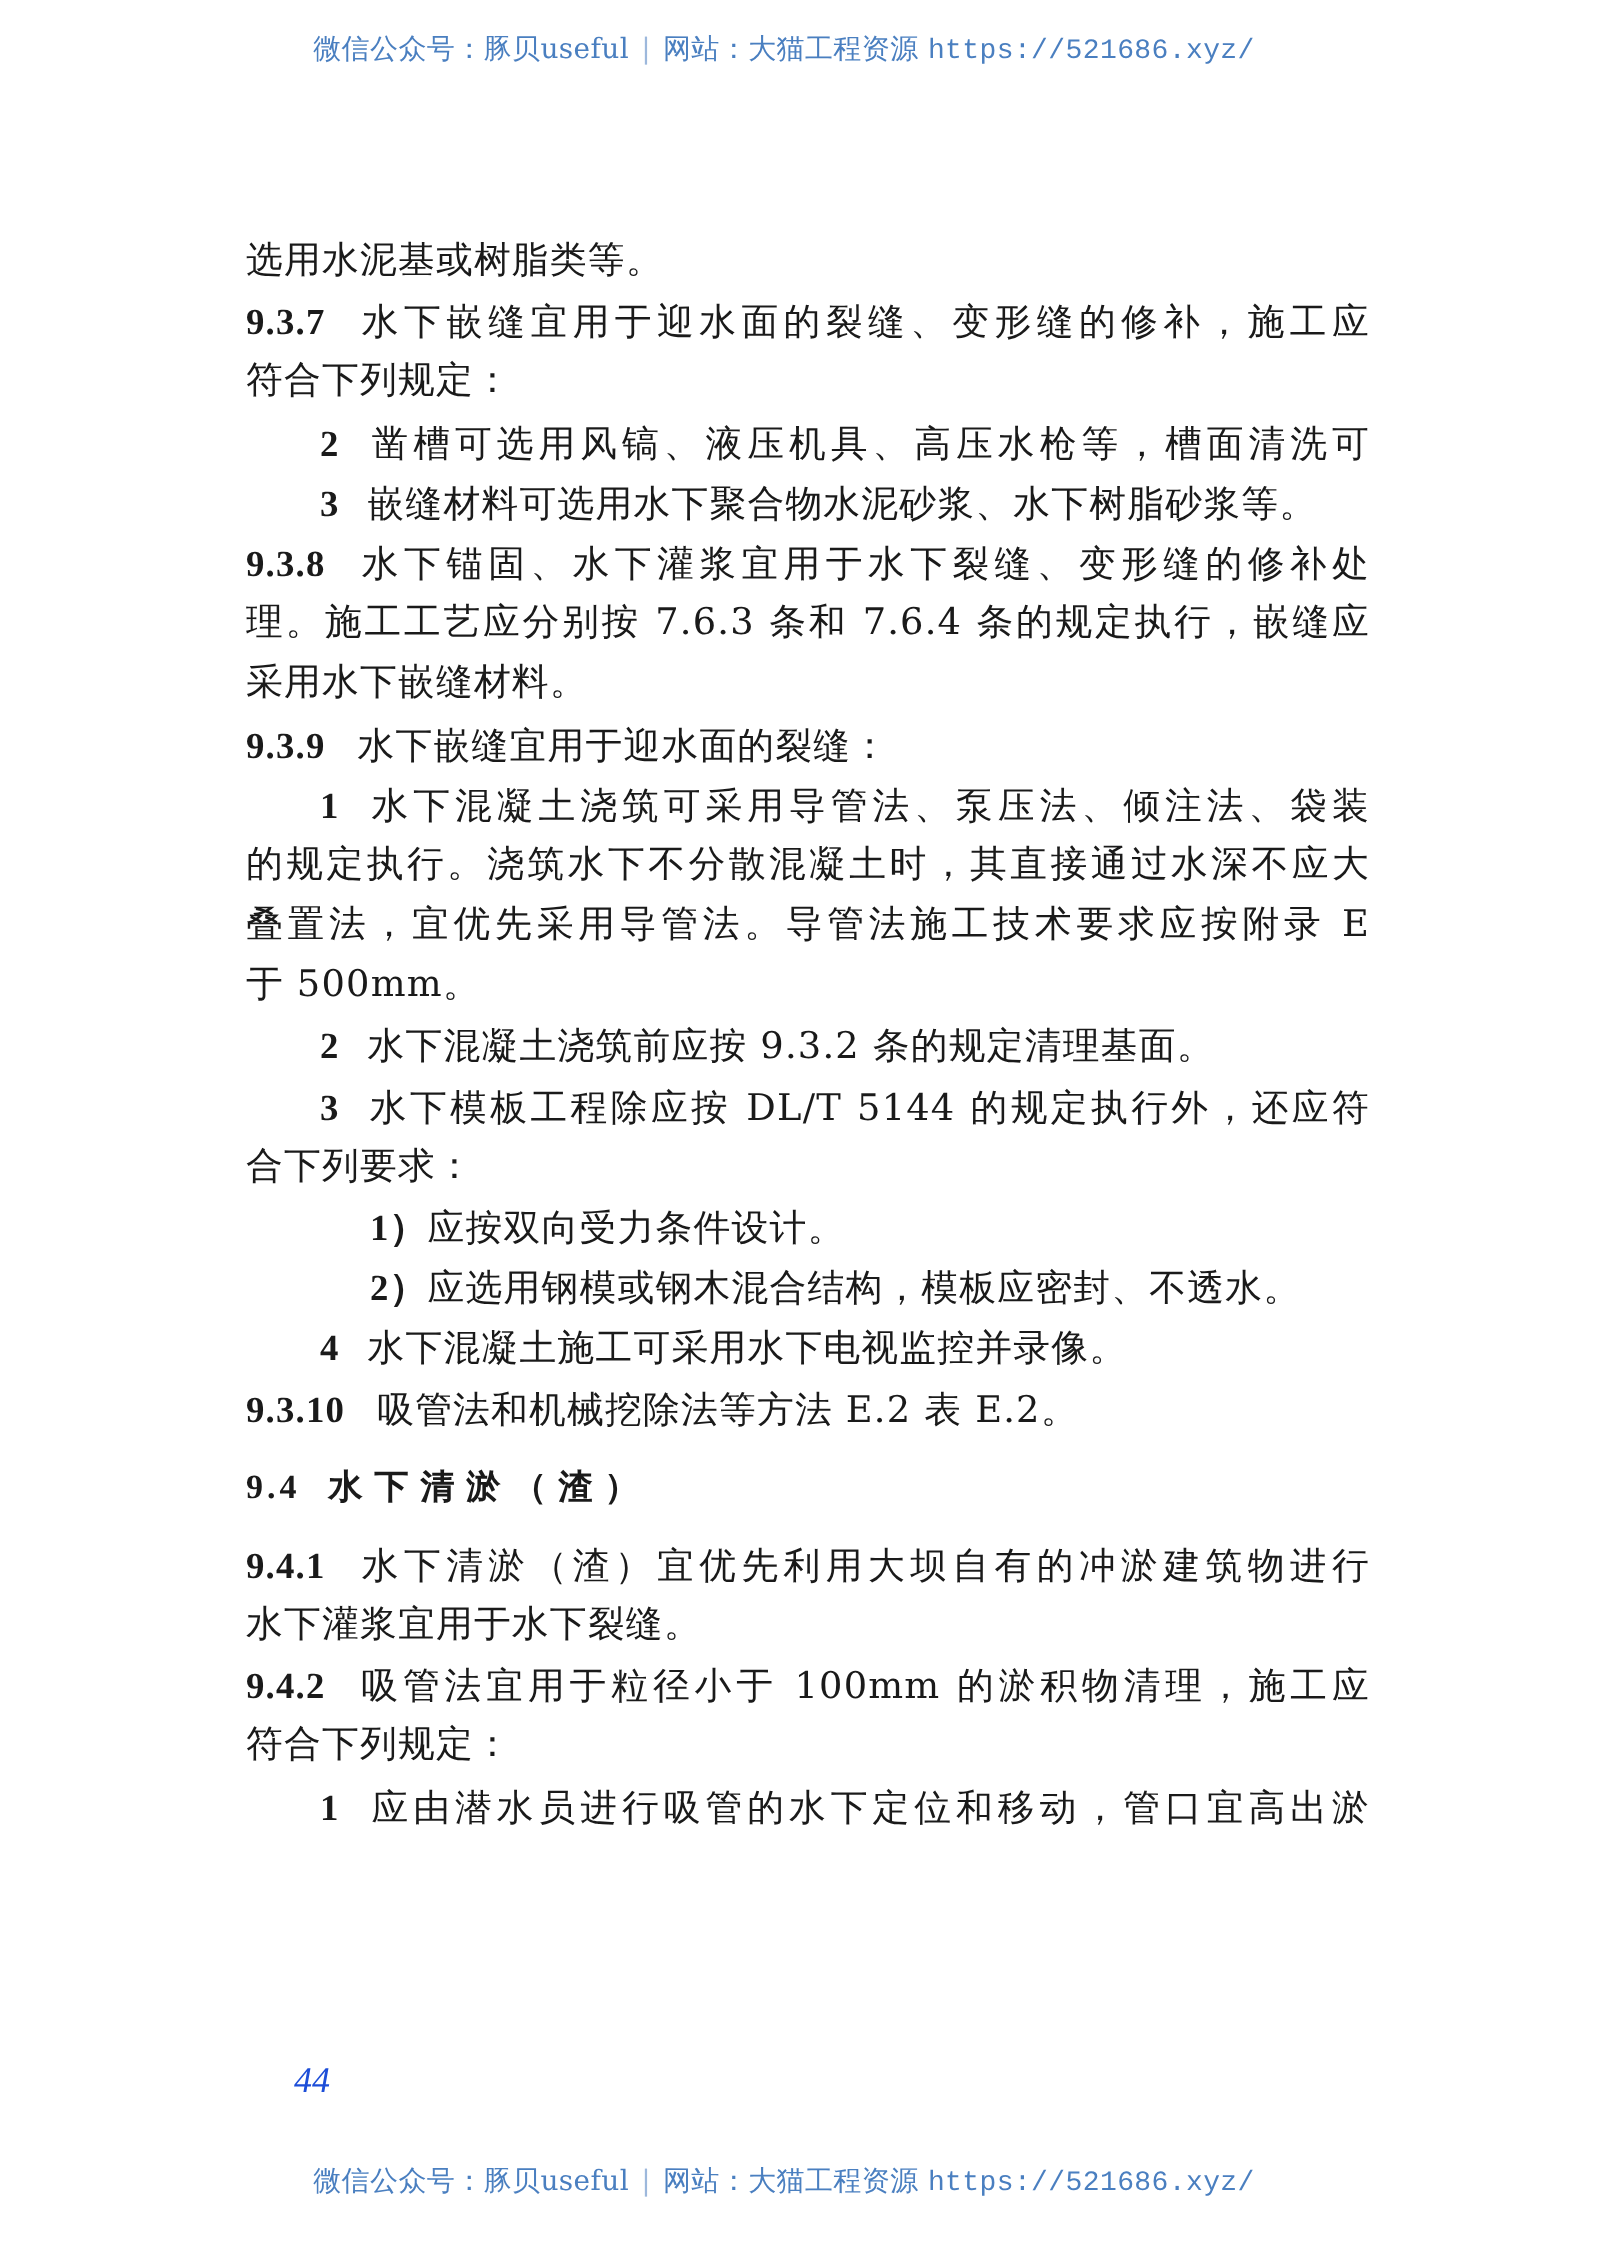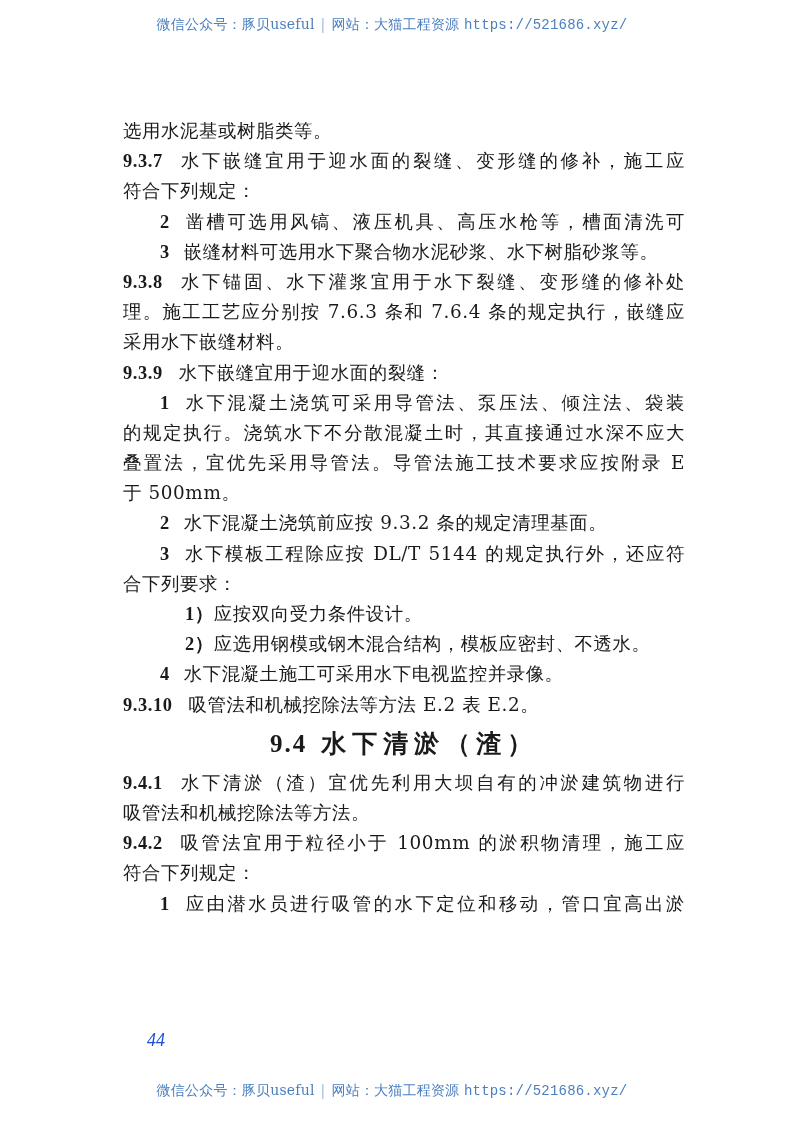--- a/index.html
+++ b/index.html
@@ -14,21 +14,21 @@
   #wm-bottom { top: 1082px; }
   .page { position: absolute; left: 123px; top: 116px; width: 562px; }
   .line { height: 30.2px; line-height: 30px; font-size: 18.4px; white-space: nowrap;
           letter-spacing: 0.6px; position: relative; }
   .line.justify { text-align: justify; text-align-last: justify; }
   .indent1 { padding-left: 37px; }
   .indent2 { padding-left: 62px; }
   .clause-num { font-weight: bold; font-family: "Liberation Serif", serif; margin-right: 16px; }
   .item-num { font-weight: bold; font-family: "Liberation Serif", serif; margin-right: 14px; }
   .sub-num { font-weight: bold; font-family: "Liberation Serif", serif; }
-  .section-title { text-align: center; font-weight: bold; font-size: 25px; height: 48px;
+  .section-title { text-align: left; font-weight: bold; font-size: 17px; height: 48px;
                    line-height: 48px; letter-spacing: 6px; }
   .section-title .snum { font-family: "Liberation Serif", serif; margin-right: 14px; letter-spacing: 2px; }
   .page-number { position: absolute; left: 147px; top: 1030px; font-size: 18px;
                  font-family: "Liberation Serif", serif; color: #1d4ed8; font-style: italic; }
 </style>
 </head>
 <body>
 
 <div class="watermark" id="wm-top">
   <span>微信公众号：豚贝useful</span><span class="sep">|</span><span>网站：大猫工程资源</span> <span class="url">https://521686.xyz/</span>
@@ -50,21 +50,21 @@
   <div class="line">于 500mm。</div>
   <div class="line indent1"><span class="item-num">2</span><span>水下混凝土浇筑前应按 9.3.2 条的规定清理基面。</span></div>
   <div class="line indent1 justify"><span class="item-num">3</span><span>水下模板工程除应按 DL/T 5144 的规定执行外，还应符</span></div>
   <div class="line">合下列要求：</div>
   <div class="line indent2"><span class="sub-num">1）</span><span>应按双向受力条件设计。</span></div>
   <div class="line indent2"><span class="sub-num">2）</span><span>应选用钢模或钢木混合结构，模板应密封、不透水。</span></div>
   <div class="line indent1"><span class="item-num">4</span><span>水下混凝土施工可采用水下电视监控并录像。</span></div>
   <div class="line"><span class="clause-num">9.3.10</span><span>吸管法和机械挖除法等方法 E.2 表 E.2。</span></div>
   <div class="section-title"><span class="snum">9.4</span><span>水下清淤（渣）</span></div>
   <div class="line justify"><span class="clause-num">9.4.1</span><span>水下清淤（渣）宜优先利用大坝自有的冲淤建筑物进行</span></div>
-  <div class="line">吸管法和机械挖除法等方法。</div>
+  <div class="line">水下灌浆宜用于水下裂缝。</div>
   <div class="line justify"><span class="clause-num">9.4.2</span><span>吸管法宜用于粒径小于 100mm 的淤积物清理，施工应</span></div>
   <div class="line">符合下列规定：</div>
   <div class="line indent1 justify"><span class="item-num">1</span><span>应由潜水员进行吸管的水下定位和移动，管口宜高出淤</span></div>
 </div>
 
 <div class="page-number">44</div>
 
 <div class="watermark" id="wm-bottom">
   <span>微信公众号：豚贝useful</span><span class="sep">|</span><span>网站：大猫工程资源</span> <span class="url">https://521686.xyz/</span>
 </div>

